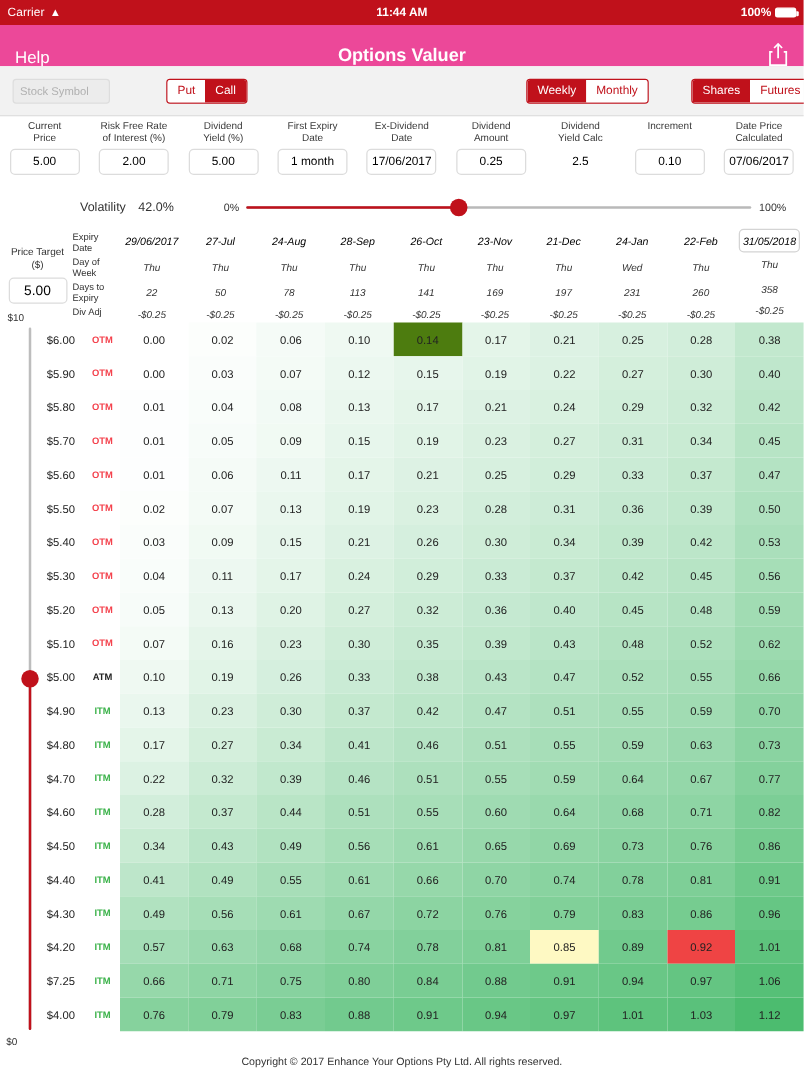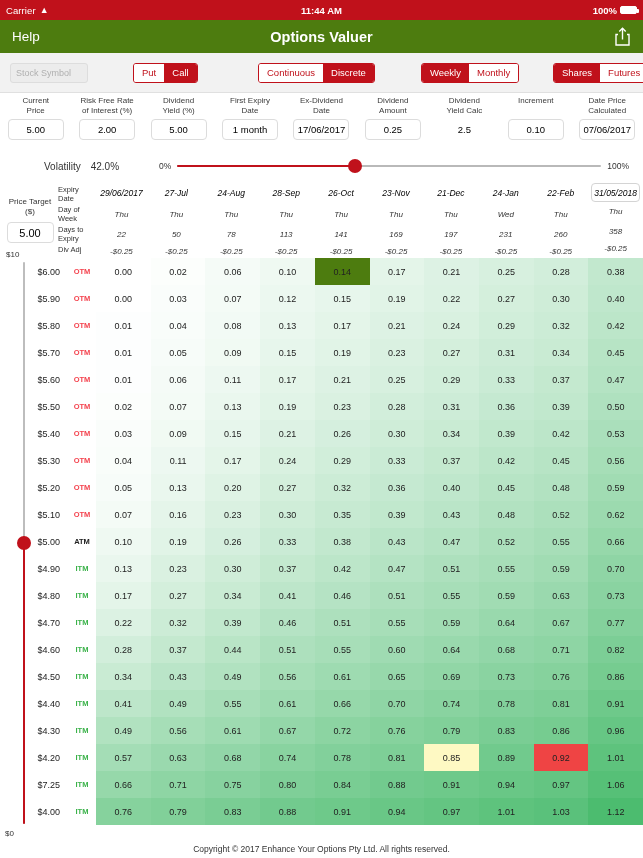--- a/index.html
+++ b/index.html
@@ -32,22 +32,22 @@
     width: 17px; height: 8px; border: 1px solid #fff; border-radius: 2px;
     position: relative; background: #fff;
   }
   .batt:after {
     content:""; position:absolute; right:-3px; top:2px;
     width:2px; height:4px; background:#fff; border-radius:0 1px 1px 0;
   }
 
   
   .navbar {
-    height: 33px; background: #4d7c0f; color: #fff;
-    display:flex; align-items:center; padding: 0 12px; position:relative;
+    height: 33px; background: #ec4899; color: #fff;
+    display:flex; align-items:flex-end; padding: 0 12px; position:relative;
   }
   .nav-help { font-size: 13.5px; }
   .nav-title {
     position:absolute; left:0; right:0; text-align:center;
     font-size: 14.5px; font-weight: bold; pointer-events:none;
   }
   .nav-share { margin-left:auto; z-index:2; line-height:0; }
 
   
   .controls {
@@ -86,21 +86,21 @@
   .param .val {
     margin: 3px auto 0; width: 56px; height: 21px;
     border: 1px solid #dcdcdc; border-radius: 4px;
     display:flex; align-items:center; justify-content:center;
     font-size: 9.5px; color: #000; background:#fff;
   }
   .param .val.plain { border: none; background: transparent; }
 
   
   .vol {
-    height: 30px; display:flex; align-items:center; padding-left: 44px;
+    height: 30px; display:flex; align-items:center; padding-left: 64px;
   }
   .vol-label { font-size: 10px; color: #333; }
   .vol-value { font-size: 10px; color: #333; margin-left: 10px; }
   .vol-min { font-size: 8.5px; color:#333; margin-left: 40px; }
   .vol-track {
     position: relative; height: 2px; background: #b9b9b9; flex: 1;
     margin: 0 6px; border-radius:1px;
   }
   .vol-fill {
     position:absolute; left:0; top:0; height:2px; background:#C0111B; border-radius:1px;
@@ -229,24 +229,20 @@
   </div>
 
   <div class="controls">
     <div class="stock-input">Stock Symbol</div>
 
     <div class="seg seg-pc">
       <div>Put</div>
       <div class="on">Call</div>
     </div>
 
-    <div class="seg seg-cd">
-      <div>Continuous</div>
-      <div class="on">Discrete</div>
-    </div>
 
     <div class="seg seg-wm">
       <div class="on">Weekly</div>
       <div>Monthly</div>
     </div>
 
     <div class="seg seg-sf">
       <div class="on">Shares</div>
       <div>Futures</div>
     </div>

